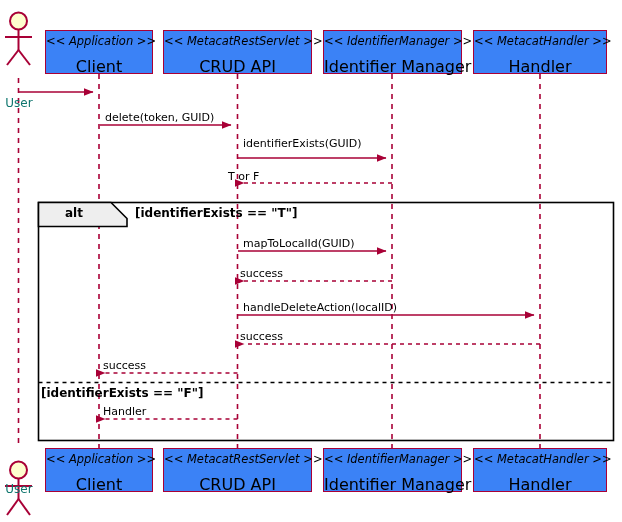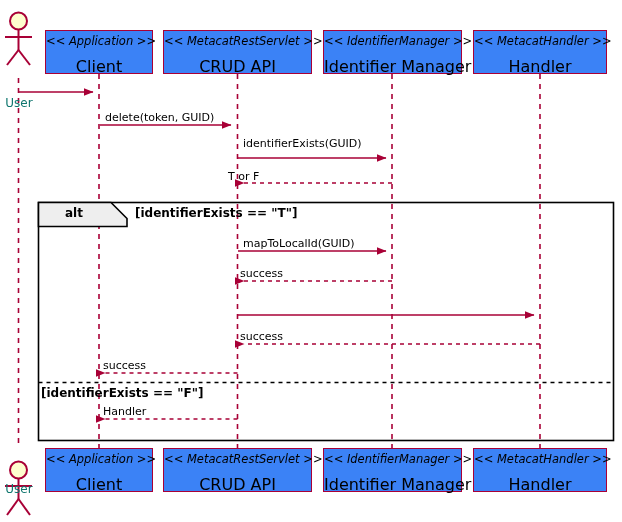--- a/index.html
+++ b/index.html
@@ -173,17 +173,18 @@
 
   <div class="frag-op" style="left:38px; top:206px; width:72px;">alt</div>
   <div class="frag-label" style="left:135px; top:206px;">[identifierExists == "T"]</div>
   <div class="frag-label" style="left:41px; top:386px;">[identifierExists == "F"]</div>
 
   <div class="msg-label" style="left:105px; top:111px;">delete(token, GUID)</div>
   <div class="msg-label" style="left:243px; top:137px;">identifierExists(GUID)</div>
   <div class="msg-label" style="left:228px; top:170px;">T or F</div>
   <div class="msg-label" style="left:243px; top:237px;text-align:center;">mapToLocalId(GUID)</div>
   <div class="msg-label" style="left:240px; top:267px;">success</div>
+  <div class="msg-label" style="left:243px; top:301px;">handleDeleteAction(localID)</div>
   <div class="msg-label" style="left:240px; top:330px;">success</div>
   <div class="msg-label" style="left:103px; top:359px;">success</div>
   <div class="msg-label" style="left:103px; top:405px;">Handler</div>
 
 </div>
 
 </body></html>

